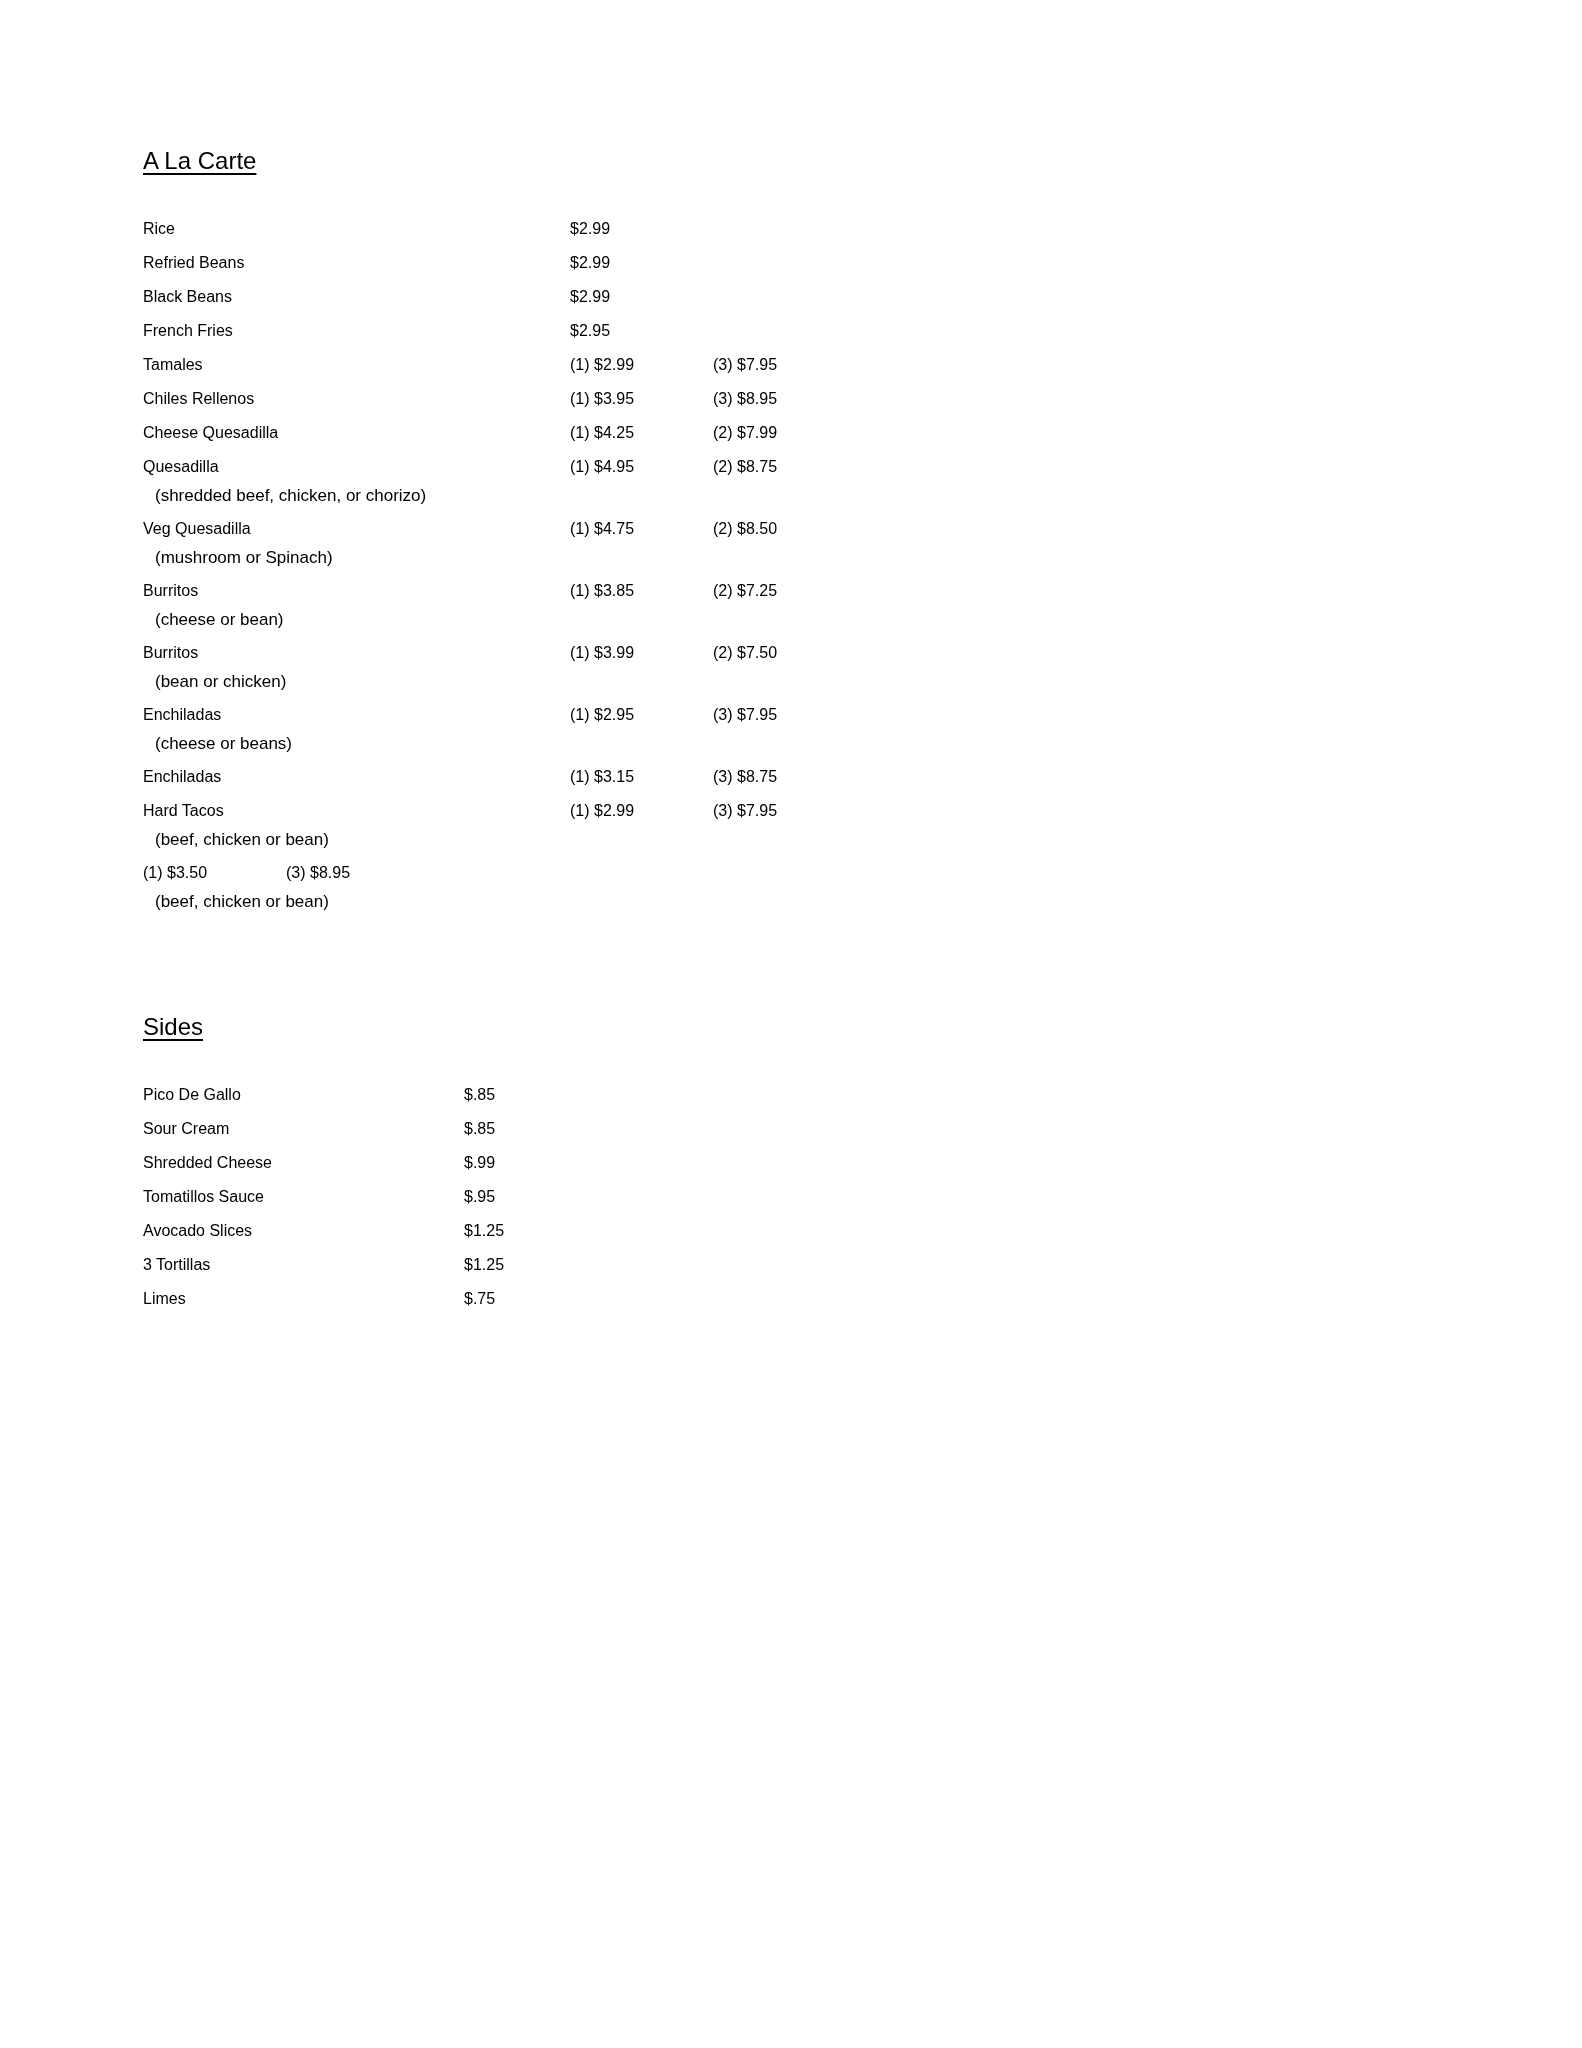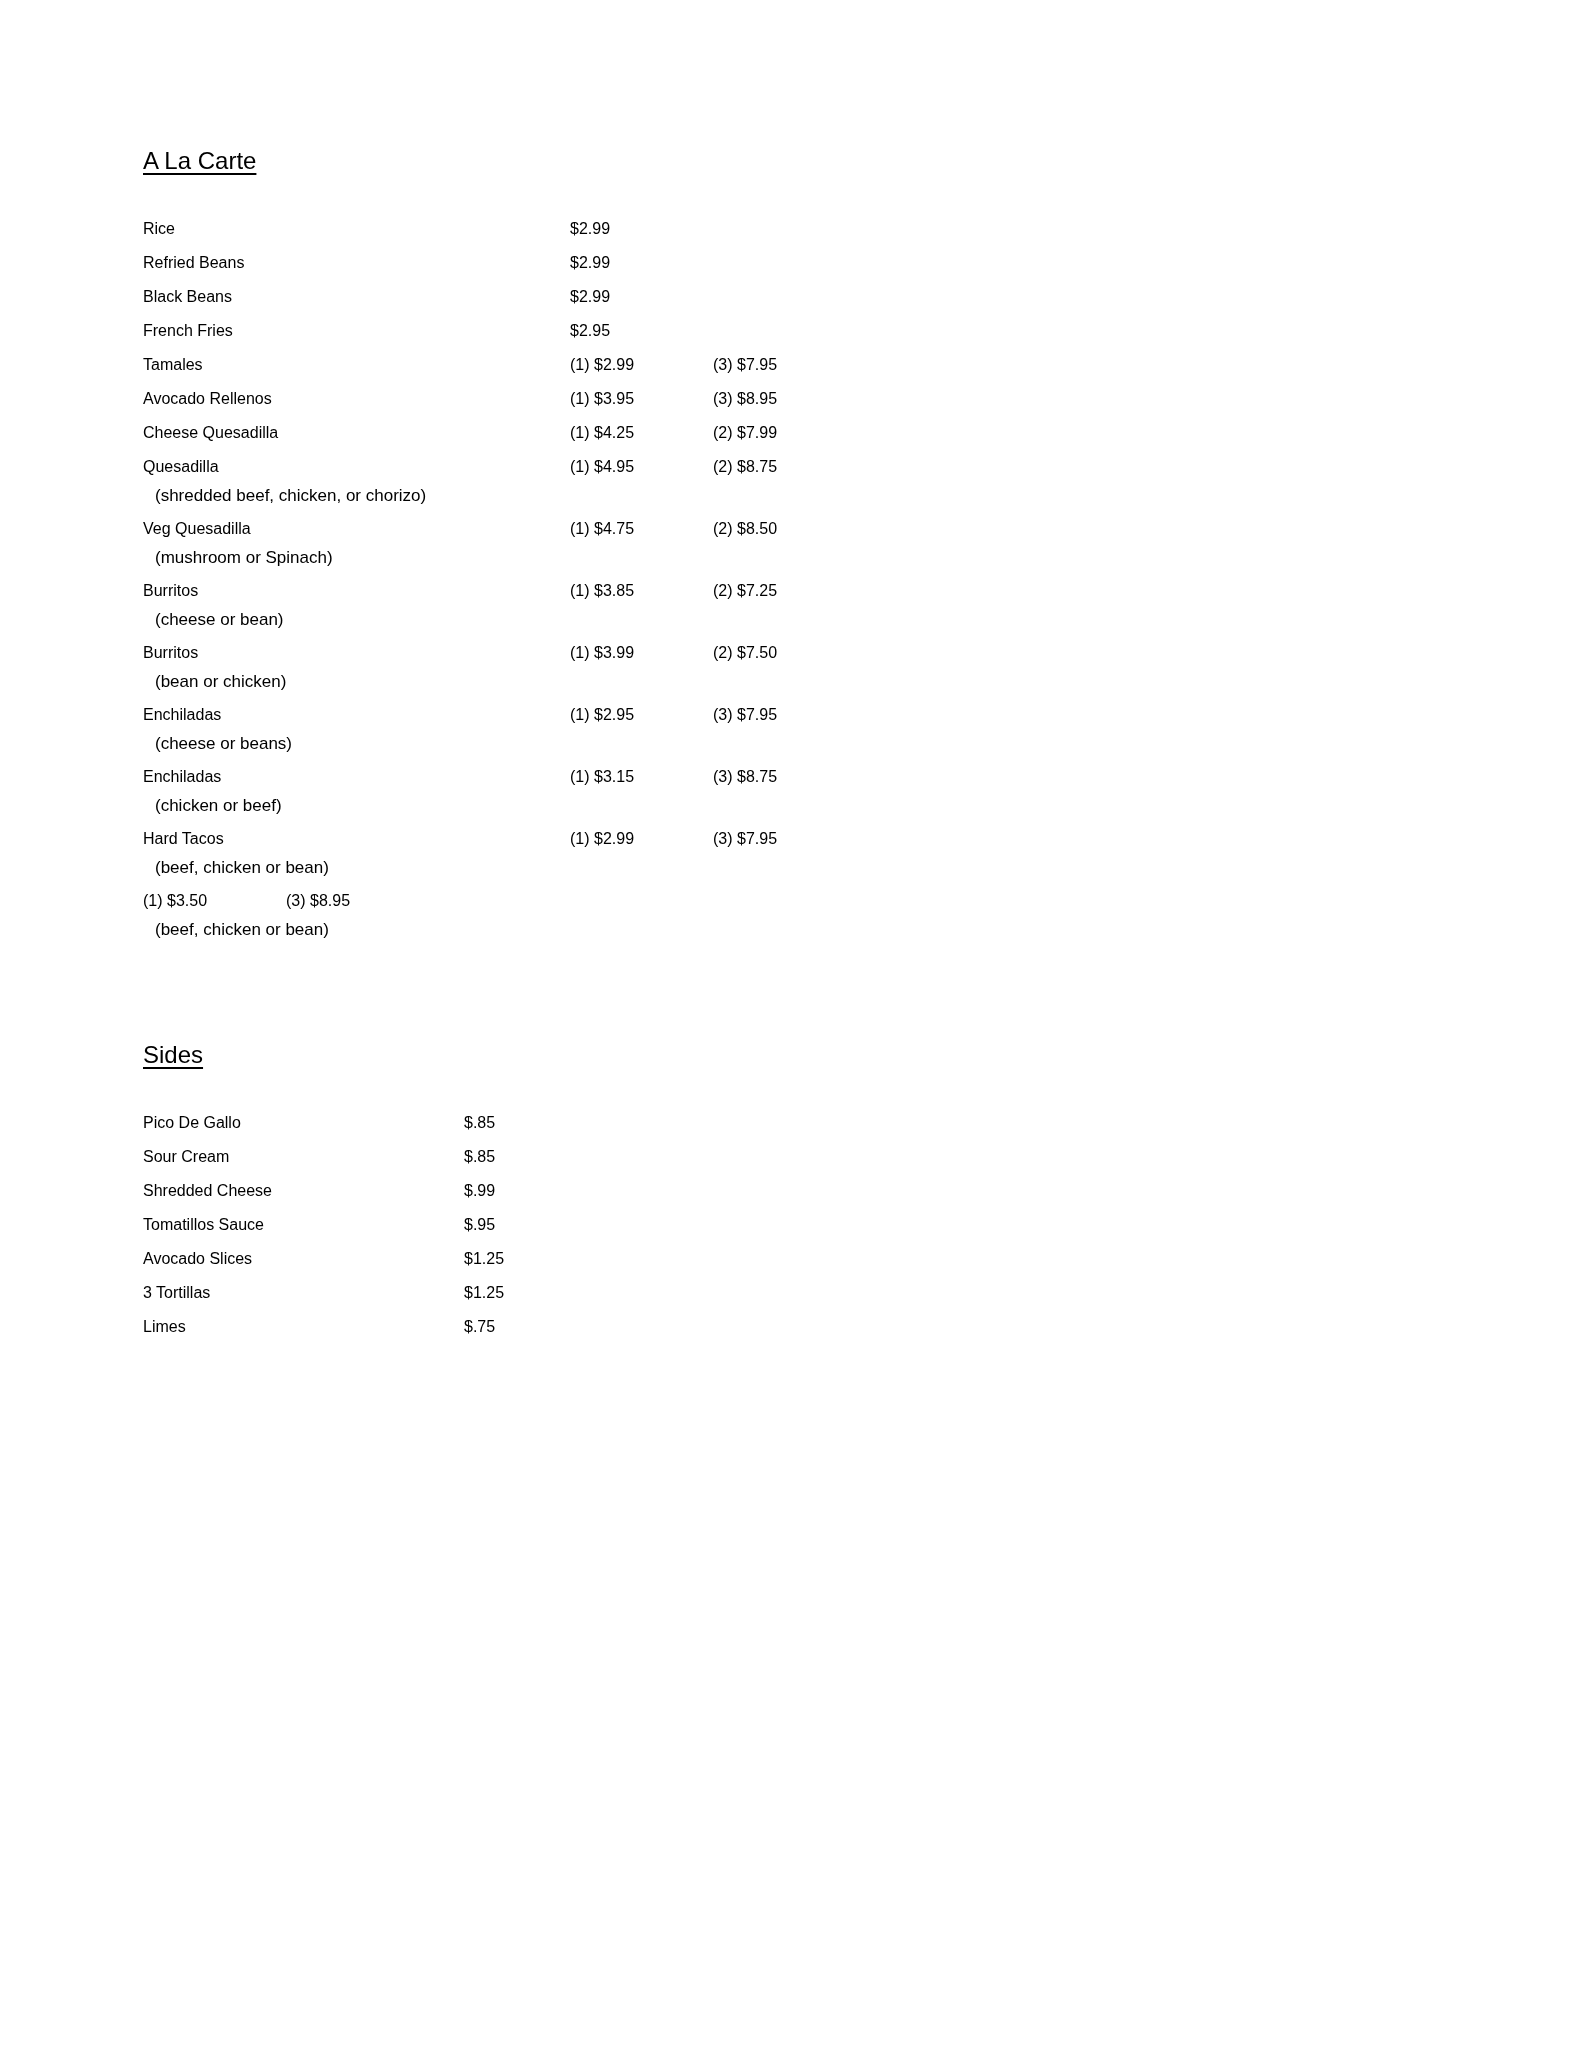--- a/index.html
+++ b/index.html
@@ -78,21 +78,21 @@
         <span class="p2"></span>
       </div>
 
       <div class="row">
         <span class="name">Tamales</span>
         <span class="p1">(1) $2.99</span>
         <span class="p2">(3) $7.95</span>
       </div>
 
       <div class="row">
-        <span class="name">Avocado Rellenos</span>
+        <span class="name">Chiles Rellenos</span>
         <span class="p1">(1) $3.95</span>
         <span class="p2">(3) $8.95</span>
       </div>
 
       <div class="row">
         <span class="name">Cheese Quesadilla</span>
         <span class="p1">(1) $4.25</span>
         <span class="p2">(2) $7.99</span>
       </div>
 
@@ -129,21 +129,20 @@
         <span class="p1">(1) $2.95</span>
         <span class="p2">(3) $7.95</span>
       </div>
       <div class="note-row">(cheese or beans)</div>
 
       <div class="row">
         <span class="name">Enchiladas</span>
         <span class="p1">(1) $3.15</span>
         <span class="p2">(3) $8.75</span>
       </div>
-      <div class="note-row">(chicken or beef)</div>
 
       <div class="row">
         <span class="name">Hard Tacos</span>
         <span class="p1">(1) $2.99</span>
         <span class="p2">(3) $7.95</span>
       </div>
       <div class="note-row">(beef, chicken or bean)</div>
 
       <div class="row">
         <span class="p1">(1) $3.50</span>

